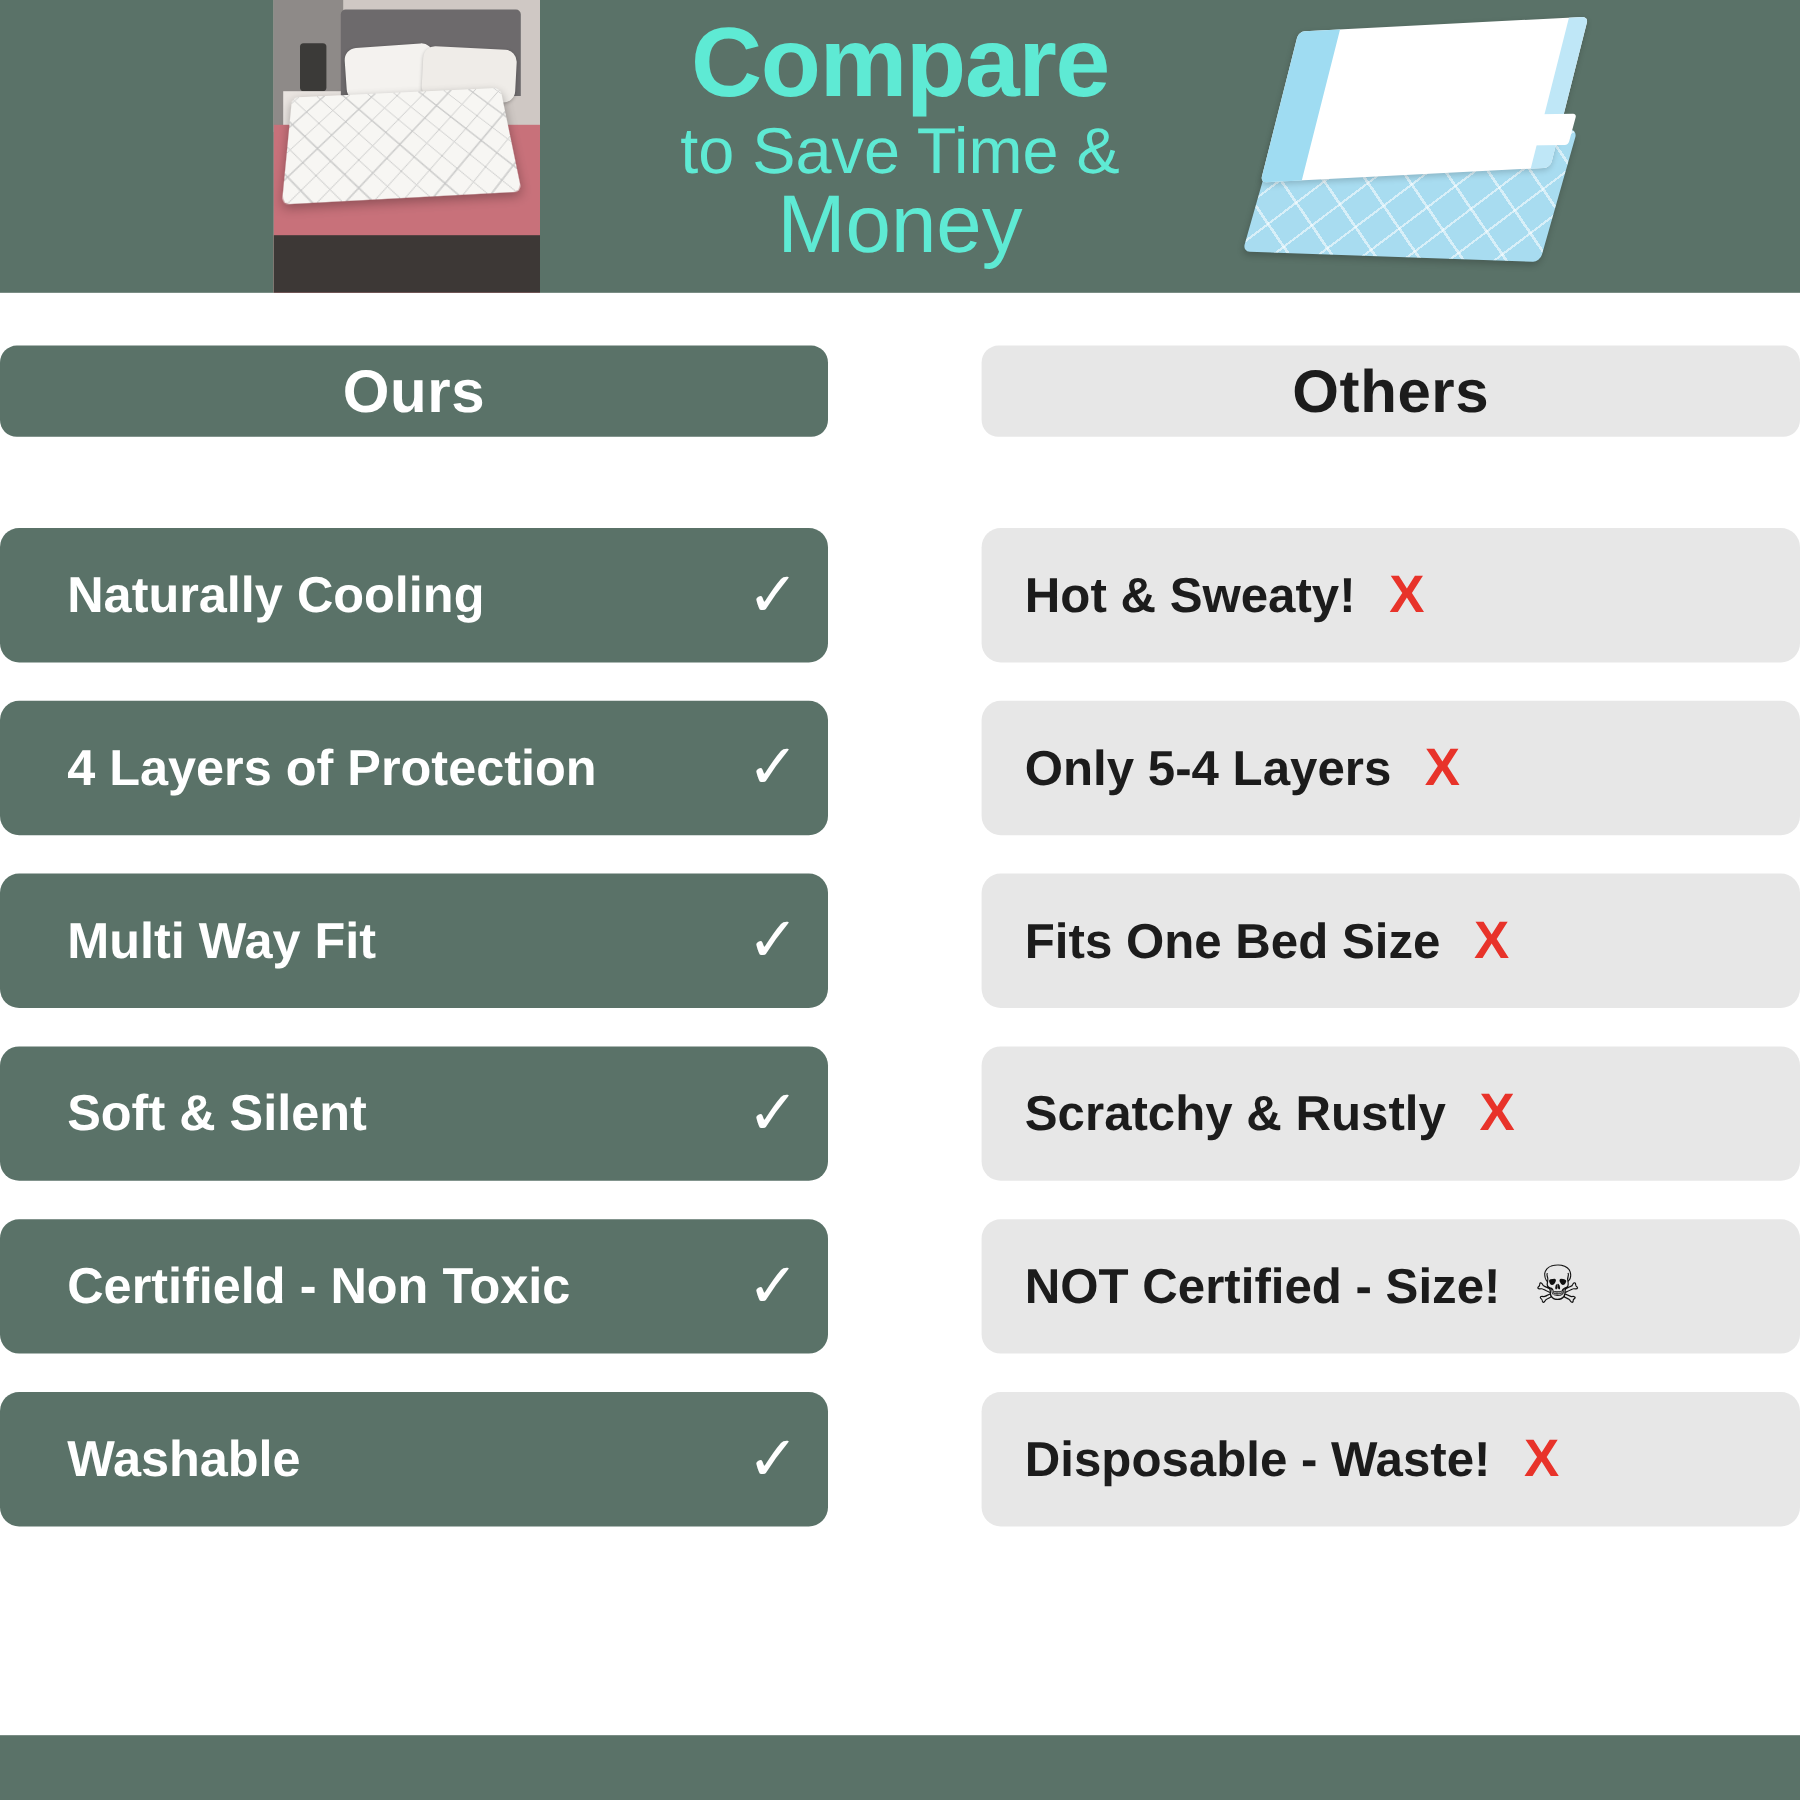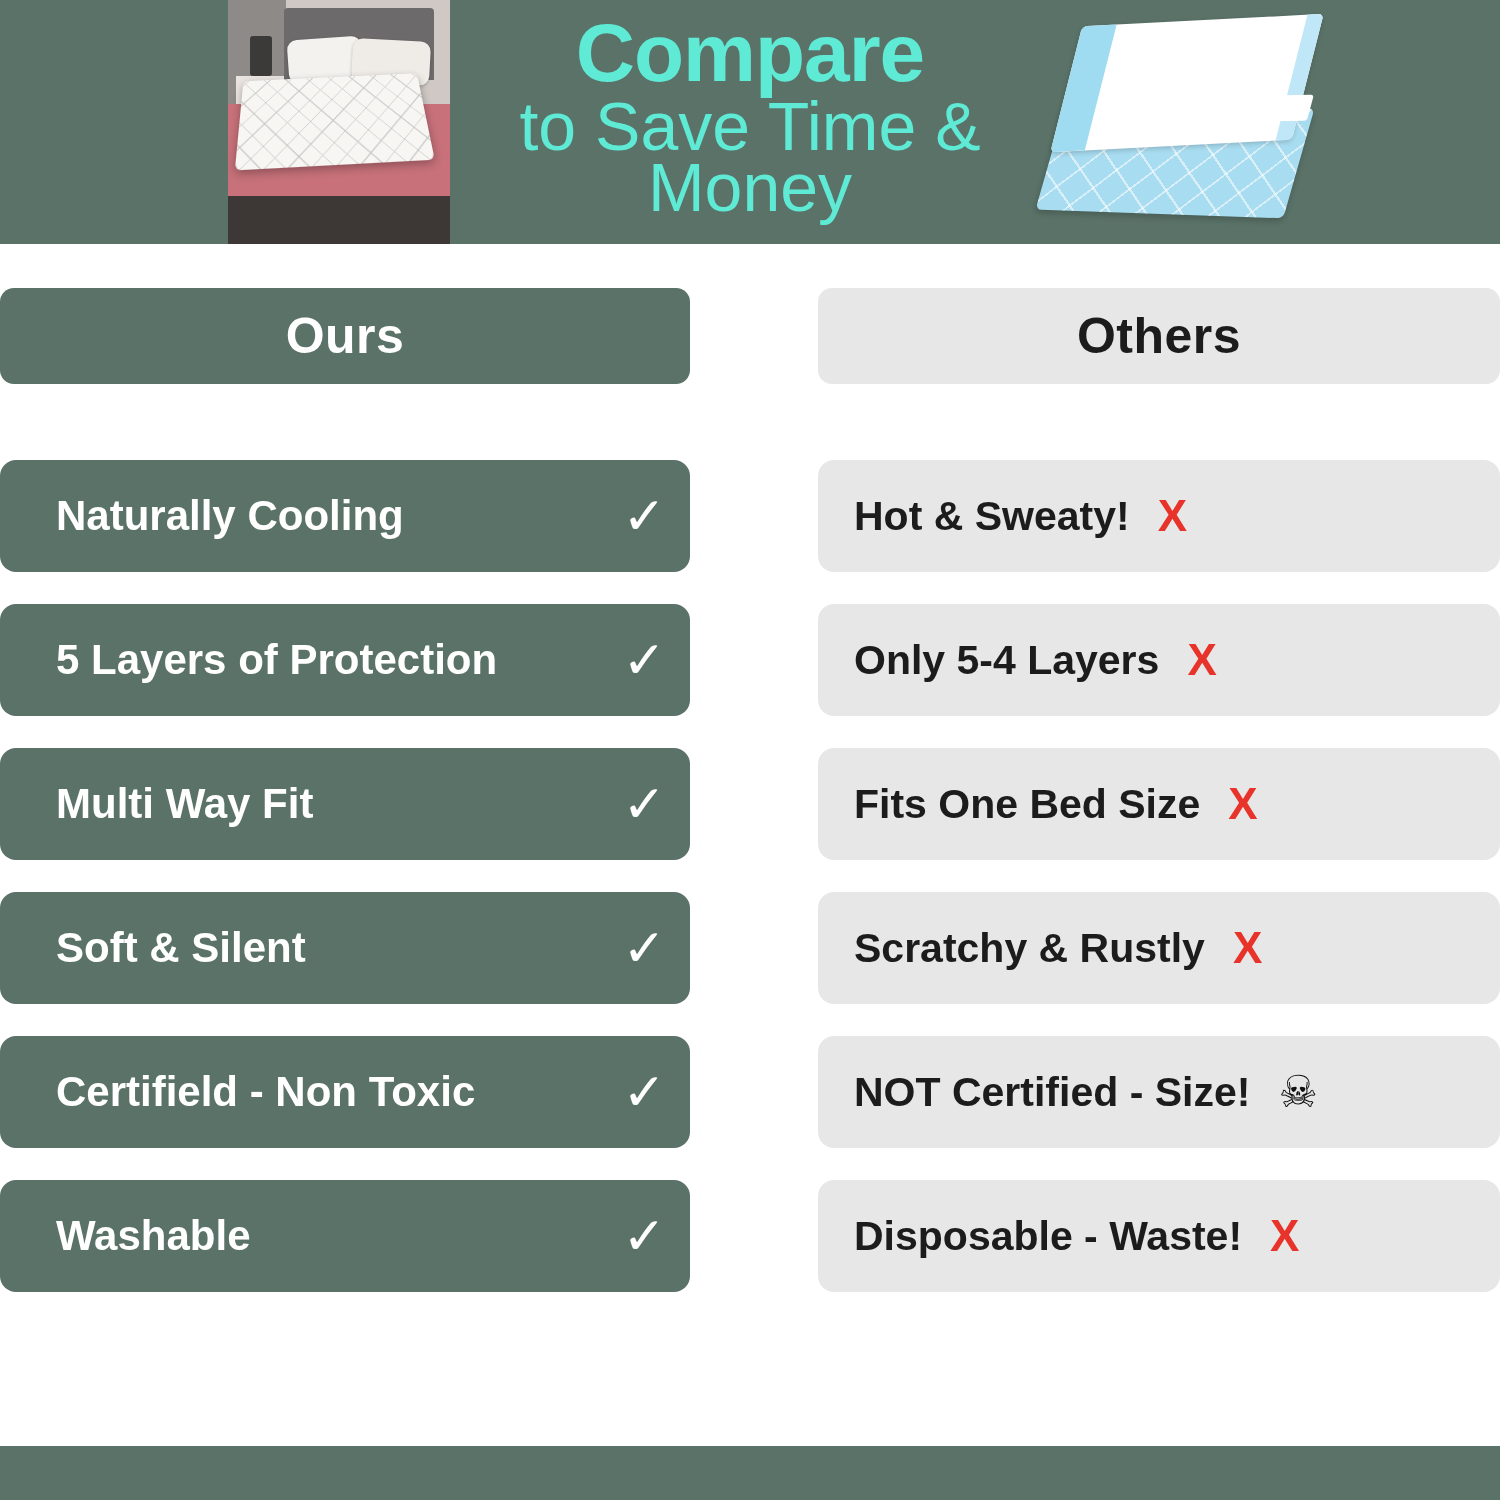--- a/index.html
+++ b/index.html
@@ -94,21 +94,21 @@
     text-align: center;
     color: #5eead4;
   }
   .title-line1 {
     font-size: 82px;
     font-weight: bold;
     line-height: 86px;
     letter-spacing: -1px;
   }
   .title-line2 {
-    font-size: 68px;
+    font-size: 54px;
     font-weight: normal;
     line-height: 60px;
   }
   .title-line3 {
     font-size: 68px;
     font-weight: normal;
     line-height: 62px;
   }
 
   
@@ -181,21 +181,21 @@
   }
   .cell-others {
     width: 682px;
     background: #e7e7e7;
     color: #1c1c1c;
     padding: 0 28px 0 36px;
     justify-content: flex-start;
     gap: 28px;
   }
   .head-row .cell {
-    height: 96px;
+    height: 76px;
     border-radius: 14px;
     justify-content: center;
     padding: 0;
   }
   .head-text {
     font-size: 50px;
     font-weight: bold;
     letter-spacing: .5px;
   }
   .feature-text {
@@ -303,21 +303,21 @@
         <span class="check">✓</span>
       </div>
       <div class="cell cell-others">
         <span class="others-text">Hot &amp; Sweaty!</span>
         <span class="cross">X</span>
       </div>
     </div>
 
     <div class="row">
       <div class="cell cell-ours">
-        <span class="feature-text">5 Layers of Protection</span>
+        <span class="feature-text">4 Layers of Protection</span>
         <span class="check">✓</span>
       </div>
       <div class="cell cell-others">
         <span class="others-text">Only 5-4 Layers</span>
         <span class="cross">X</span>
       </div>
     </div>
 
     <div class="row">
       <div class="cell cell-ours">

